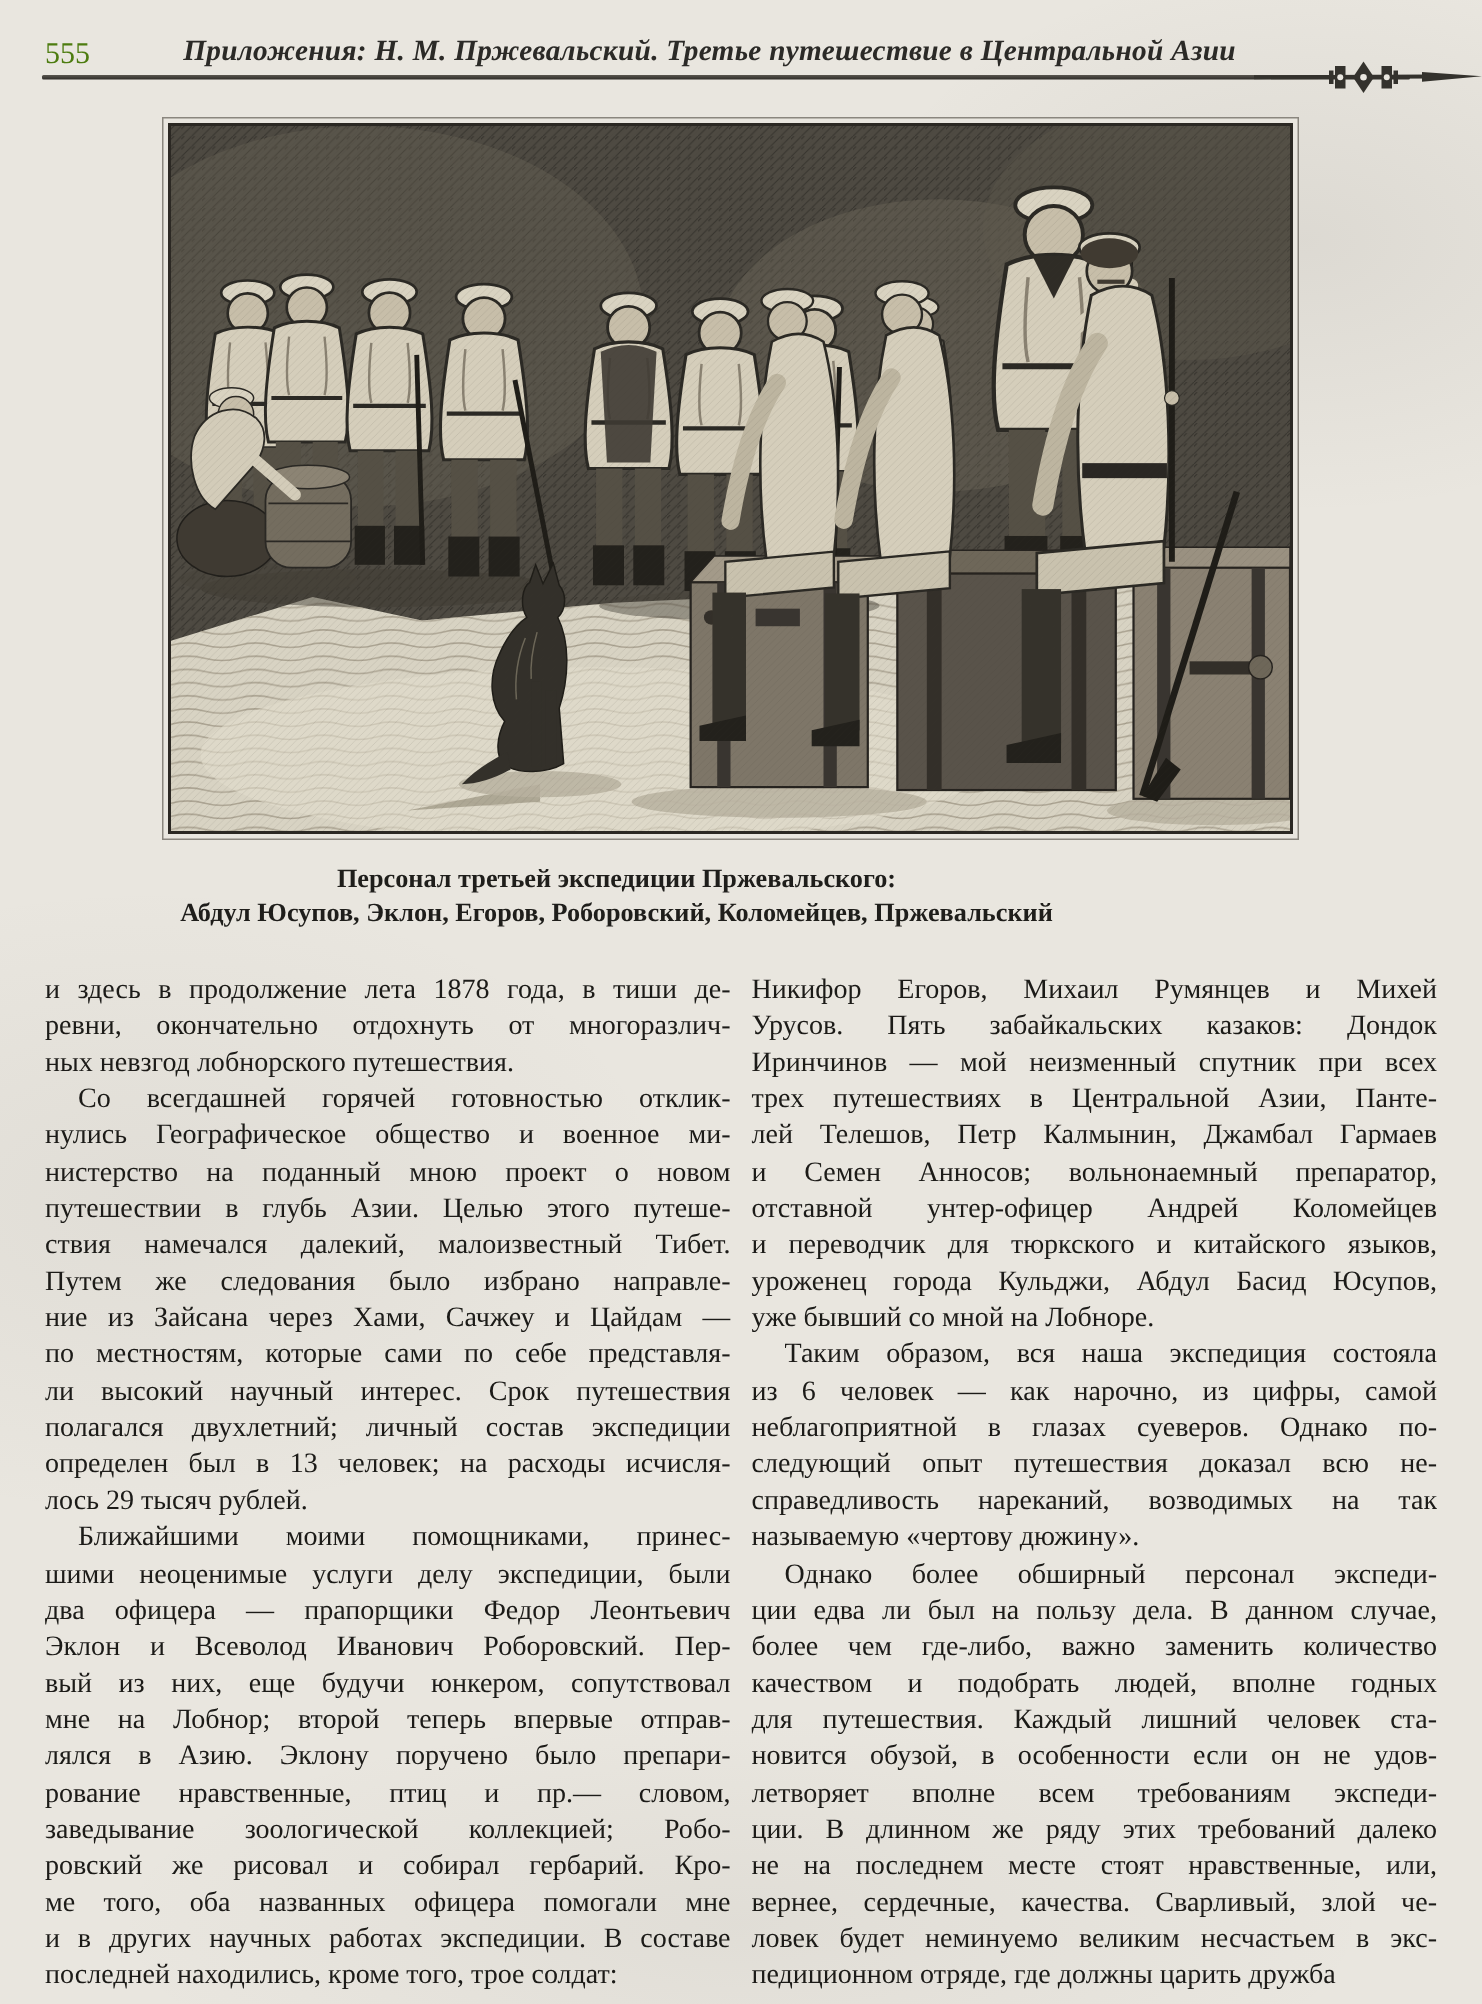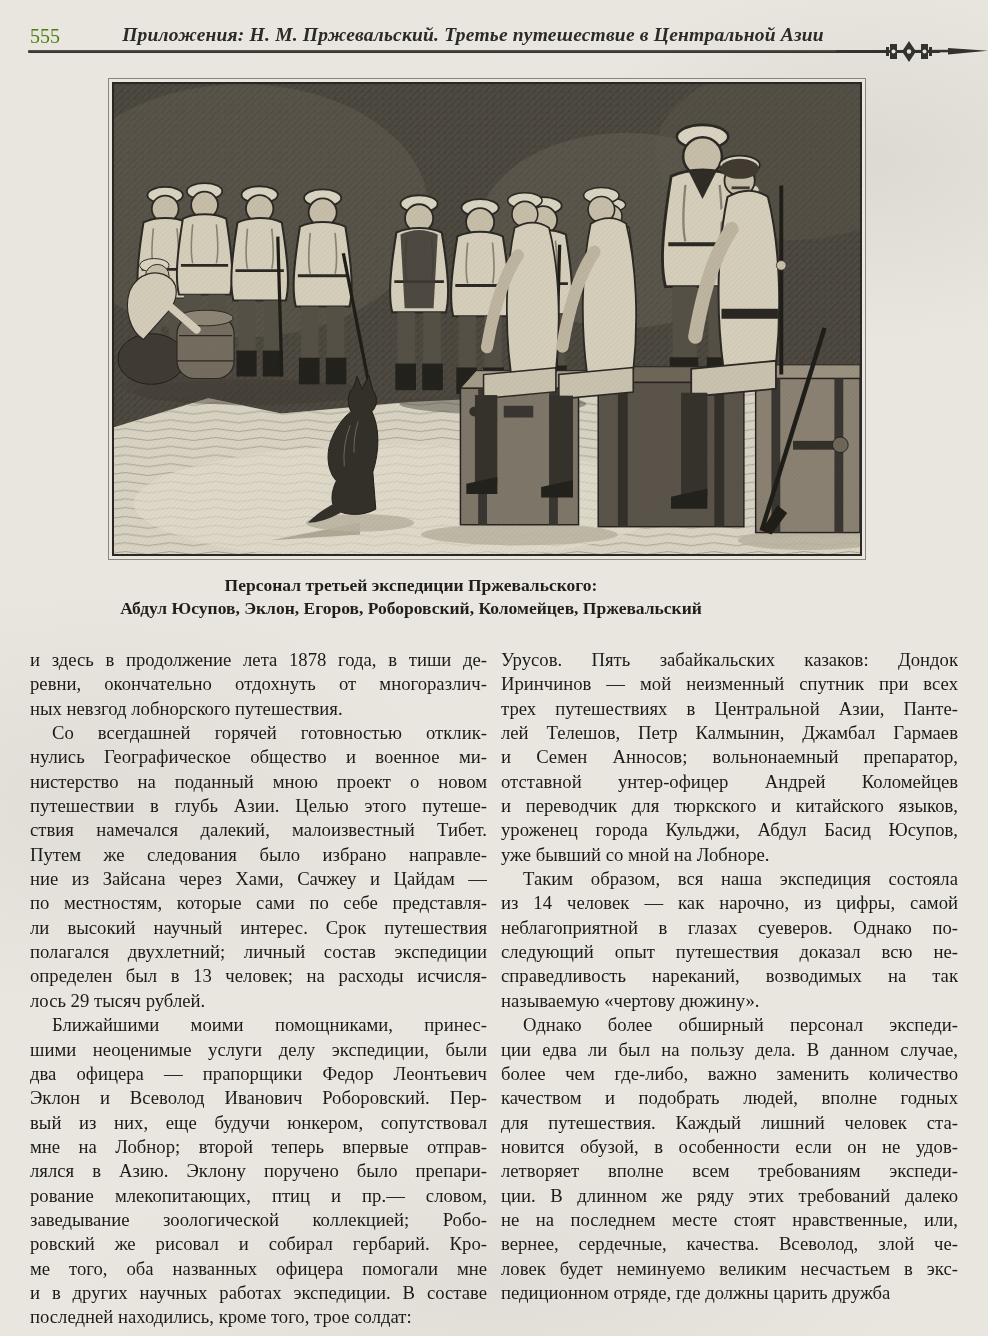--- a/index.html
+++ b/index.html
@@ -242,58 +242,59 @@
           <div class="line">лось 29 тысяч рублей.</div>
         </div>
         <div class="para indent">
           <div class="line j">Ближайшими моими помощниками, принес-</div>
           <div class="line j">шими неоценимые услуги делу экспедиции, были</div>
           <div class="line j">два офицера — прапорщики Федор Леонтьевич</div>
           <div class="line j">Эклон и Всеволод Иванович Роборовский. Пер-</div>
           <div class="line j">вый из них, еще будучи юнкером, сопутствовал</div>
           <div class="line j">мне на Лобнор; второй теперь впервые отправ-</div>
           <div class="line j">лялся в Азию. Эклону поручено было препари-</div>
-          <div class="line j">рование млекопитающих, птиц и пр.— словом,</div>
+          <div class="line j">рование нравственные, птиц и пр.— словом,</div>
           <div class="line j">заведывание зоологической коллекцией; Робо-</div>
           <div class="line j">ровский же рисовал и собирал гербарий. Кро-</div>
           <div class="line j">ме того, оба названных офицера помогали мне</div>
           <div class="line j">и в других научных работах экспедиции. В составе</div>
           <div class="line">последней находились, кроме того, трое солдат:</div>
         </div>
       </div>
     <div class="col">
         <div class="para">
+          <div class="line j">Никифор Егоров, Михаил Румянцев и Михей</div>
           <div class="line j">Урусов. Пять забайкальских казаков: Дондок</div>
           <div class="line j">Иринчинов — мой неизменный спутник при всех</div>
           <div class="line j">трех путешествиях в Центральной Азии, Панте-</div>
           <div class="line j">лей Телешов, Петр Калмынин, Джамбал Гармаев</div>
           <div class="line j">и Семен Анносов; вольнонаемный препаратор,</div>
           <div class="line j">отставной унтер-офицер Андрей Коломейцев</div>
           <div class="line j">и переводчик для тюркского и китайского языков,</div>
           <div class="line j">уроженец города Кульджи, Абдул Басид Юсупов,</div>
           <div class="line">уже бывший со мной на Лобноре.</div>
         </div>
         <div class="para indent">
           <div class="line j">Таким образом, вся наша экспедиция состояла</div>
-          <div class="line j">из 14 человек — как нарочно, из цифры, самой</div>
+          <div class="line j">из 6 человек — как нарочно, из цифры, самой</div>
           <div class="line j">неблагоприятной в глазах суеверов. Однако по-</div>
           <div class="line j">следующий опыт путешествия доказал всю не-</div>
           <div class="line j">справедливость нареканий, возводимых на так</div>
           <div class="line">называемую «чертову дюжину».</div>
         </div>
         <div class="para indent">
           <div class="line j">Однако более обширный персонал экспеди-</div>
           <div class="line j">ции едва ли был на пользу дела. В данном случае,</div>
           <div class="line j">более чем где-либо, важно заменить количество</div>
           <div class="line j">качеством и подобрать людей, вполне годных</div>
           <div class="line j">для путешествия. Каждый лишний человек ста-</div>
           <div class="line j">новится обузой, в особенности если он не удов-</div>
           <div class="line j">летворяет вполне всем требованиям экспеди-</div>
           <div class="line j">ции. В длинном же ряду этих требований далеко</div>
           <div class="line j">не на последнем месте стоят нравственные, или,</div>
-          <div class="line j">вернее, сердечные, качества. Всеволод, злой че-</div>
+          <div class="line j">вернее, сердечные, качества. Сварливый, злой че-</div>
           <div class="line j">ловек будет неминуемо великим несчастьем в экс-</div>
           <div class="line">педиционном отряде, где должны царить дружба</div>
         </div>
       </div>
   </main>
 
 </div>
 
 </body></html>

